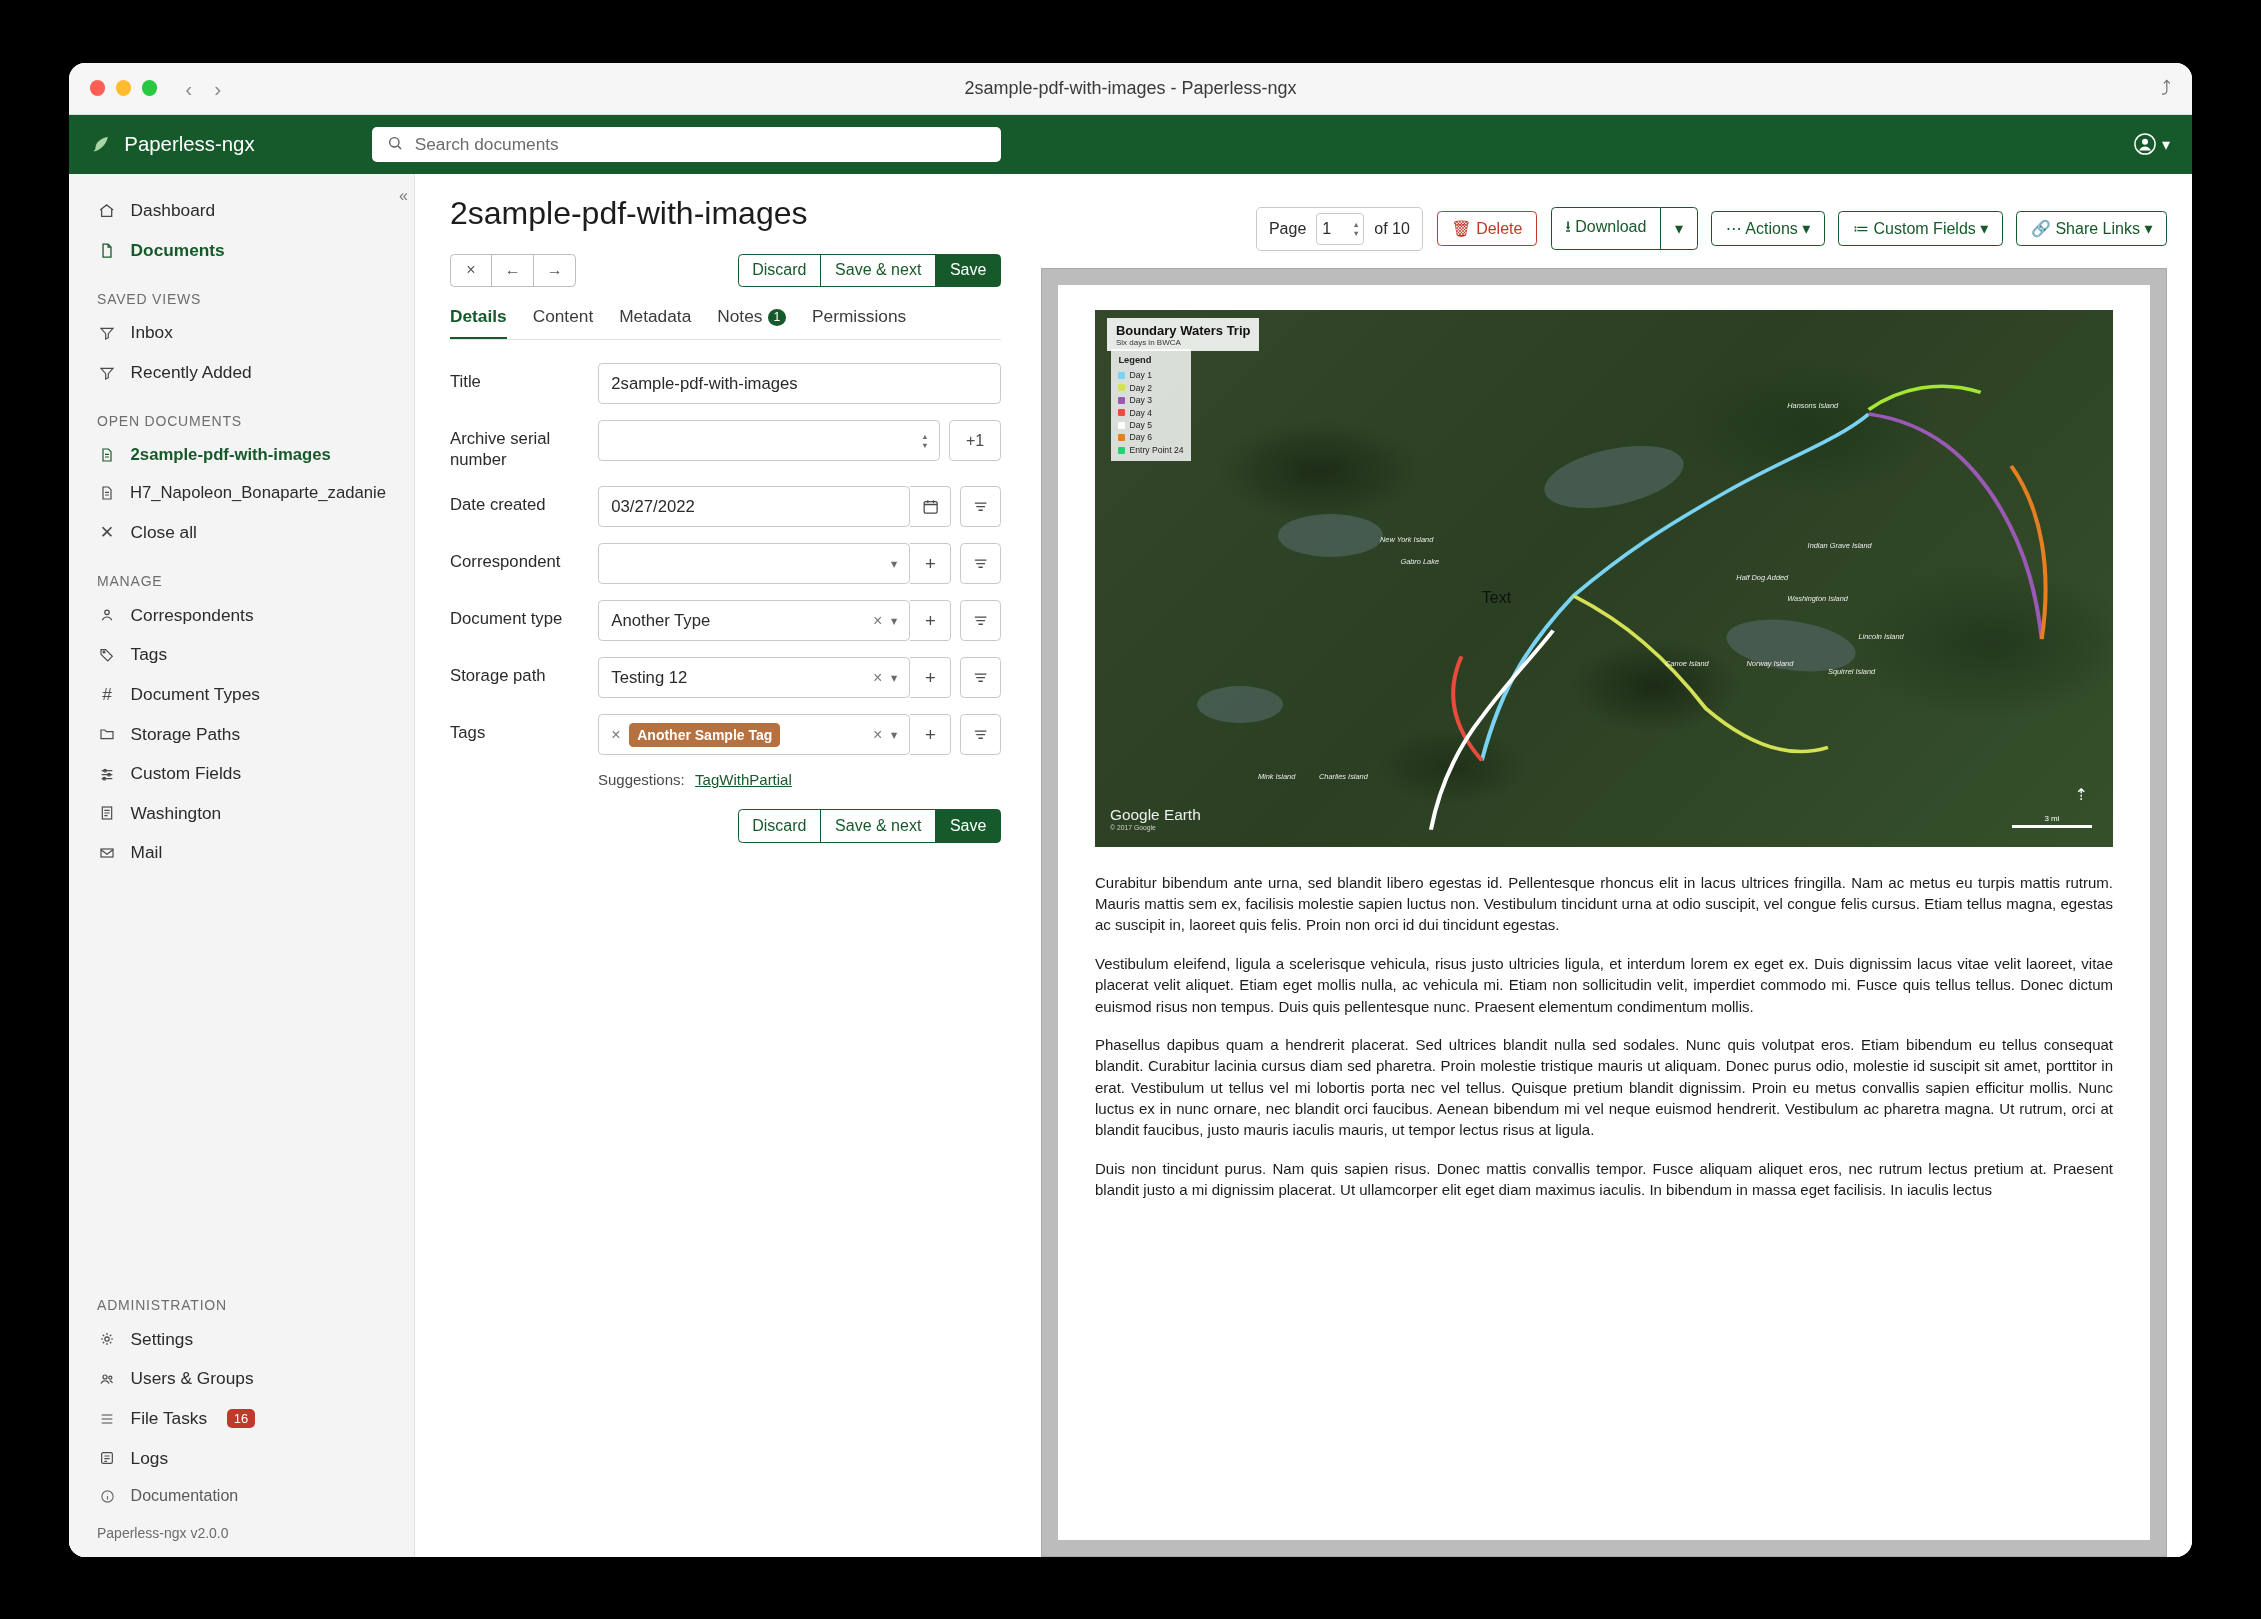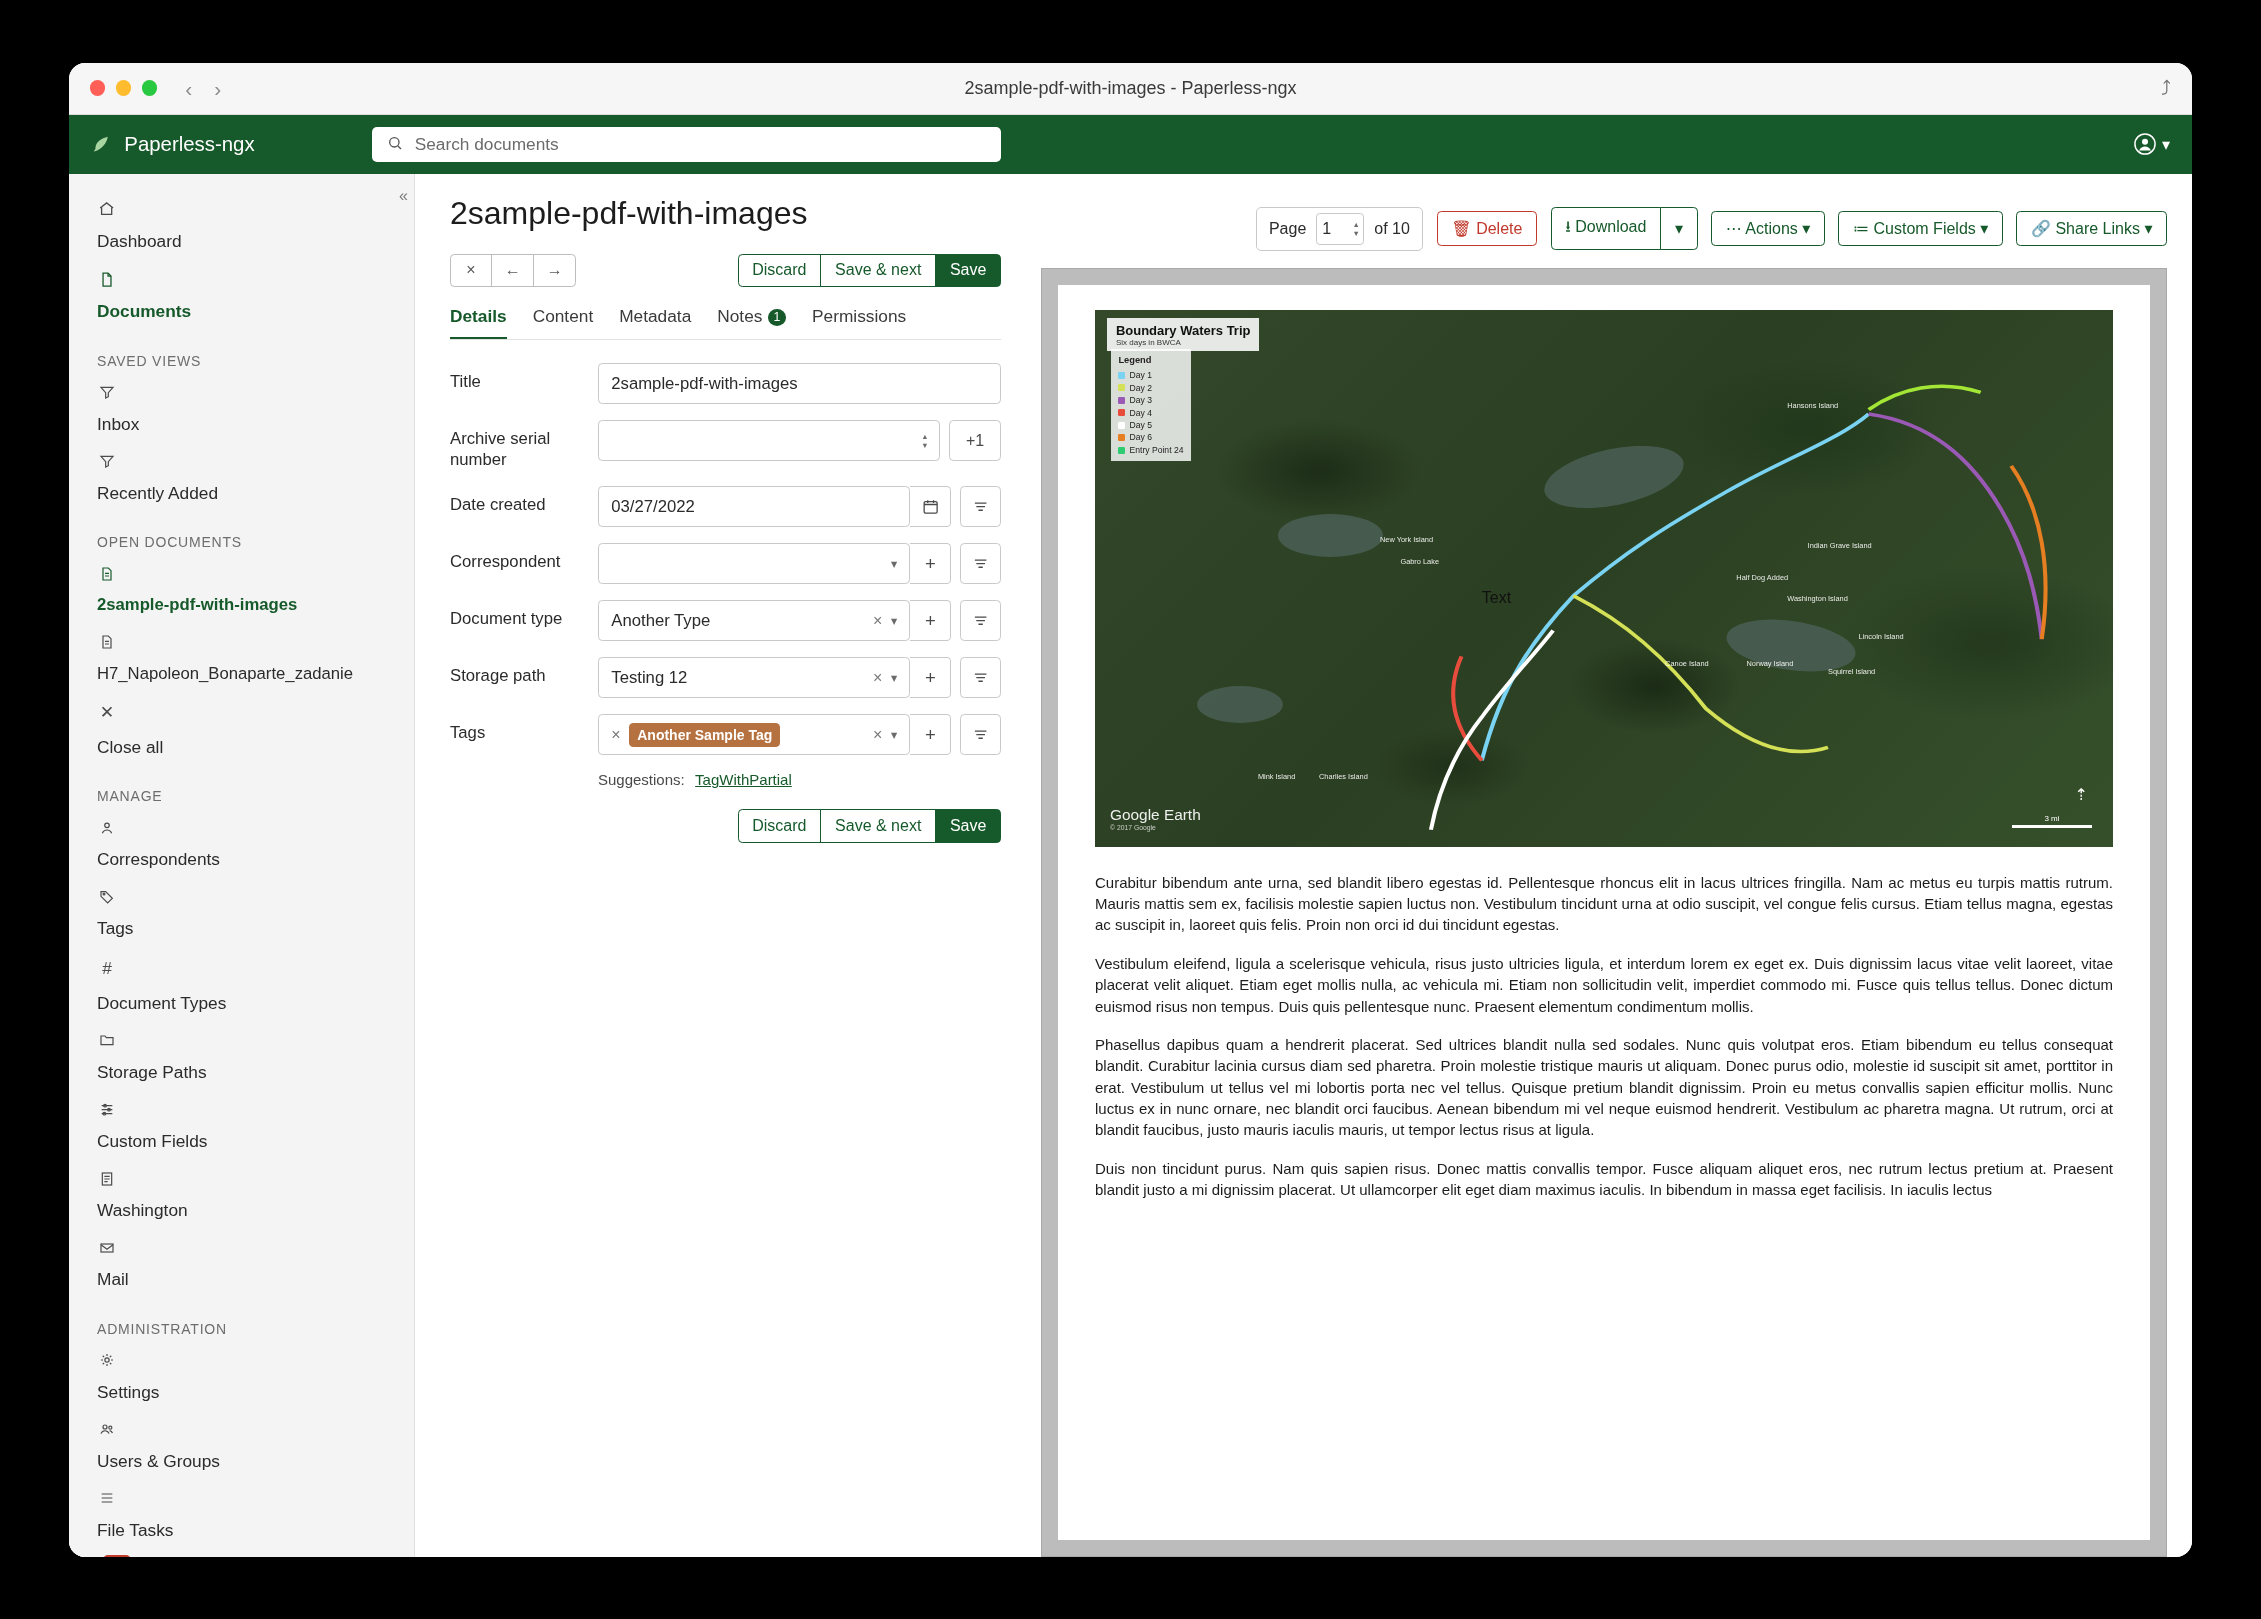--- a/index.html
+++ b/index.html
@@ -80,22 +80,22 @@
     border-right: 0.6px solid #e0e0e0;
     padding: 17.3px 0 0 0;
     display: flex; flex-direction: column;
     position: relative;
   }
   .collapse-btn {
     position: absolute; right: 6.2px; top: 13.6px;
     color: #7a7a7a; font-size: 16px;
   }
   .nav-item {
-    display: flex; align-items: flex-start; gap: 13.6px;
-    padding: 9.3px 28px; font-size: 17.3px; color: #2b2b2b; flex-direction: column;
+    display: flex; align-items: center; gap: 13.6px;
+    padding: 9.3px 28px; font-size: 17.3px; color: #2b2b2b;
   }
   .nav-item.active { color: #16592a; font-weight: bold; }
   .nav-item .ico { width: 20px; display: flex; justify-content: center; color: #4b4b4b; }
   .nav-item.active .ico { color: #16592a; }
   .section-label {
     padding: 21px 28px 6.2px 28px;
     font-size: 14px; letter-spacing: 0.8px;
     color: #6d6d6d; text-transform: uppercase;
   }
   .doc-item { font-size: 16.7px; }
@@ -226,21 +226,21 @@
   .gearth { position: absolute; left: 15px; bottom: 16px; color: #ffffff; font-size: 15.4px; opacity: .92; }
   .gearth small { display:block; font-size: 6.8px; opacity:.8; }
   .scalebar { position: absolute; right: 21px; bottom: 18.5px; color: #fff; font-size: 8px; text-align: center; }
   .scalebar .bar { width: 80px; height: 3.1px; background: #fff; margin-top: 2.5px; }
   .compass { position: absolute; right: 25px; bottom: 43px; color: #fff; font-size: 16px; }
   .mark-text { position: absolute; left: 38%; top: 52%; color: #111; font-size: 16px; }
   .docp {
     font-size: 15px; line-height: 1.42; color: #1c1c1c;
     text-align: justify; margin: 0 0 17.3px 0;
   }
-  .label-lake { position: absolute; color: #fff; font-size: 7.4px; opacity: .9; }
+  .label-lake { position: absolute; color: #fff; font-size: 7.4px; opacity: .9; font-style: italic; }
 </style>
 </head>
 <body>
 
 <div class="desktop">
   <div class="window">
 
     <div class="titlebar">
       <div class="traffic">
         <span class="dot red"></span>

